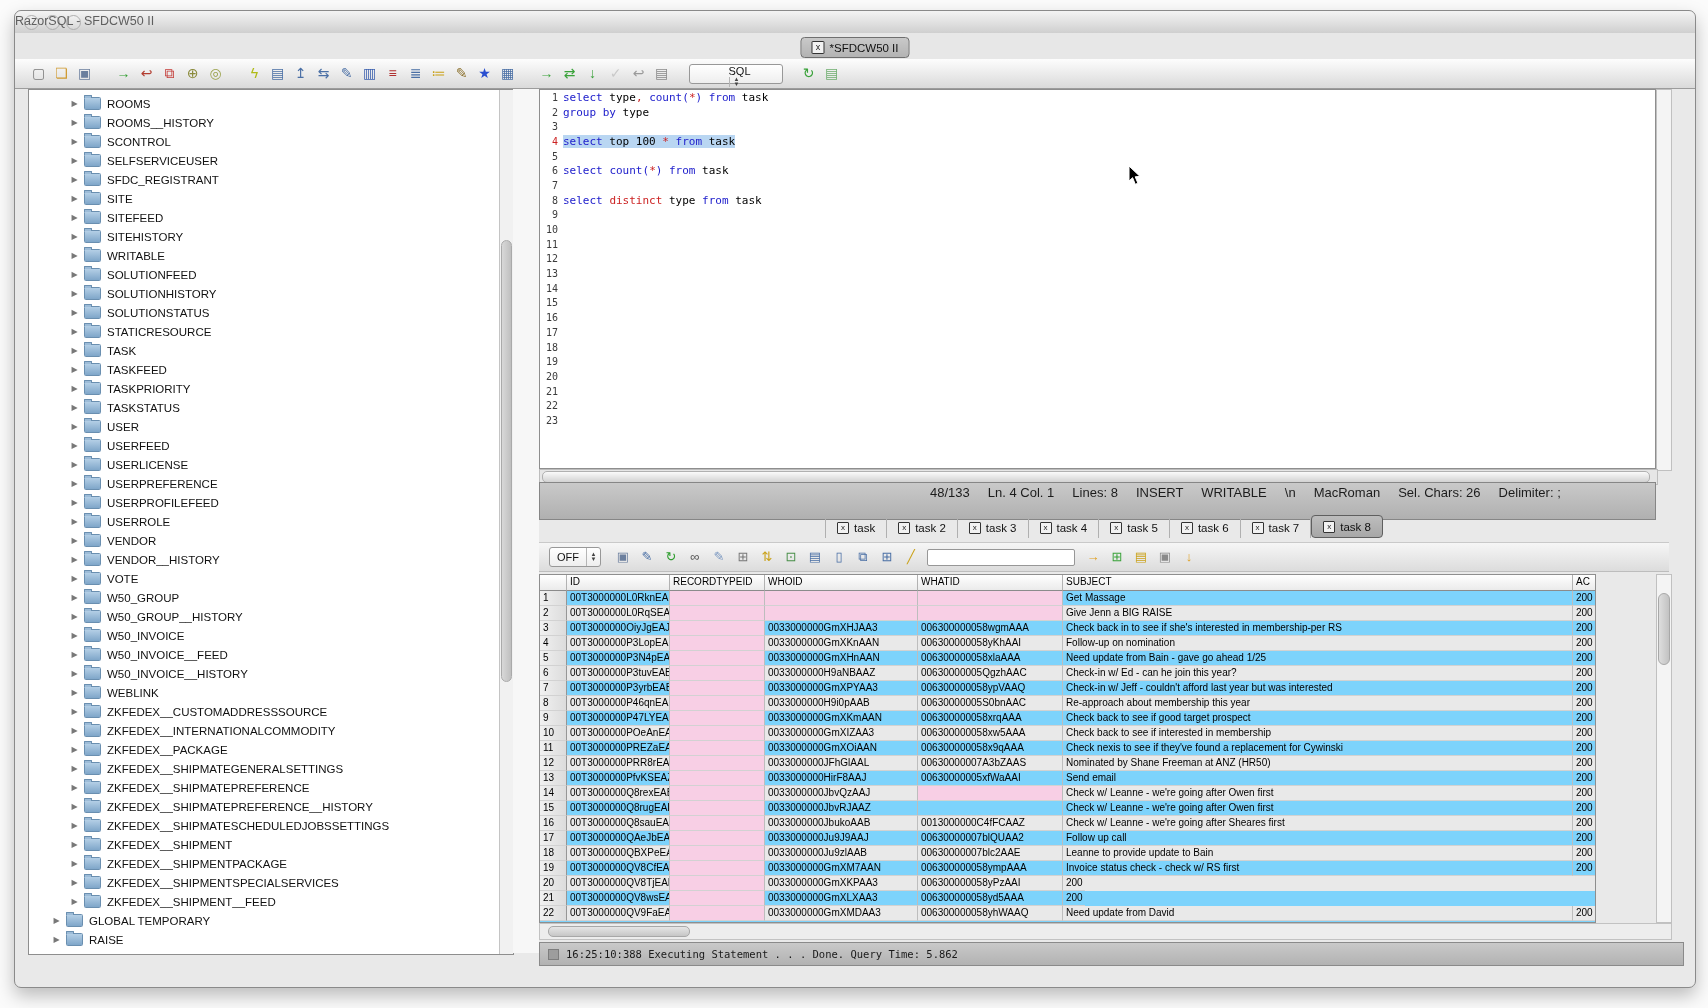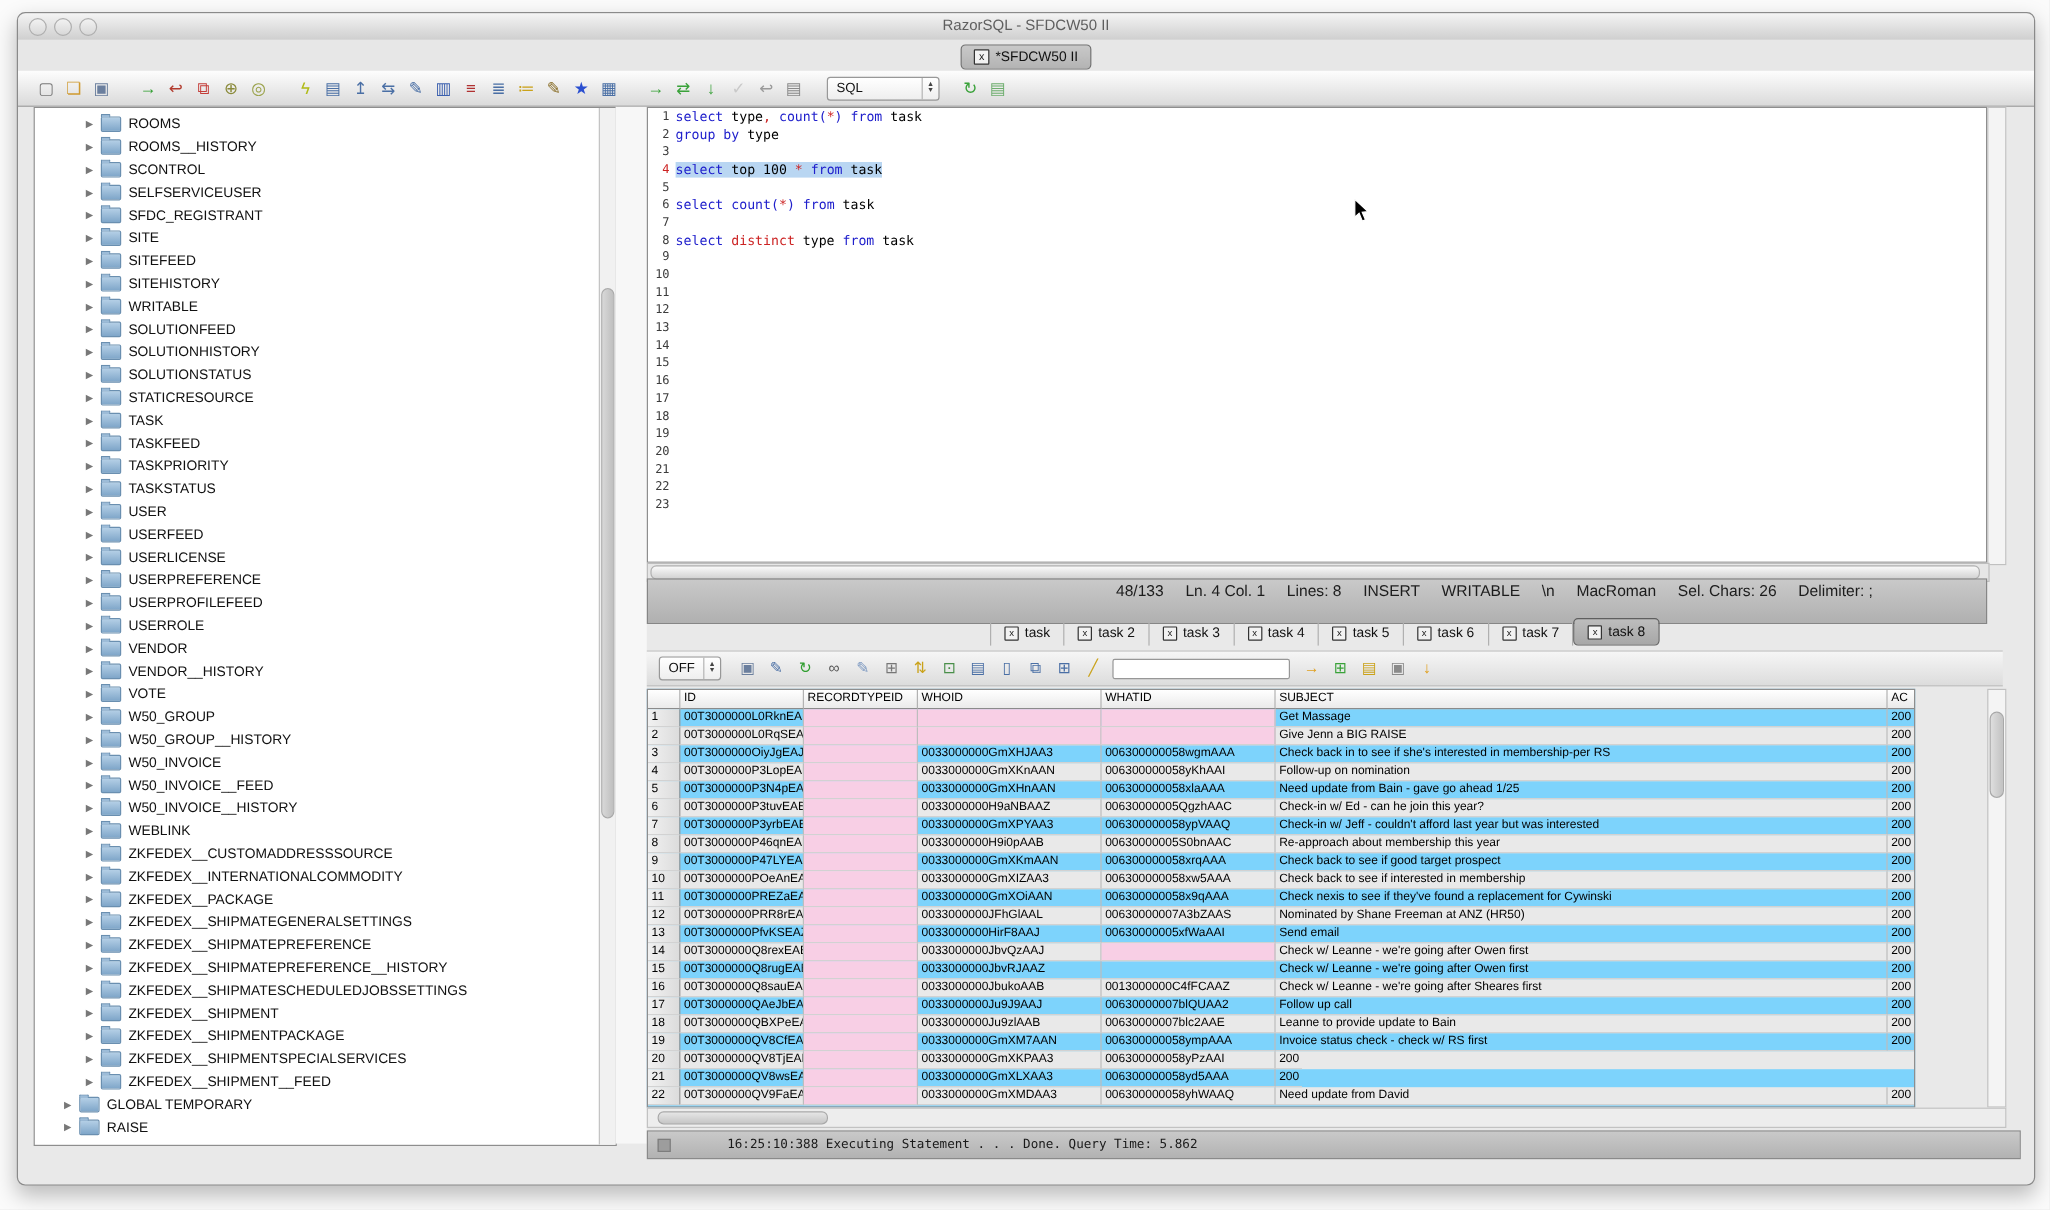--- a/index.html
+++ b/index.html
@@ -2,31 +2,31 @@
 <html><head>
 <meta charset="utf-8">
 <style>
   html,body{margin:0;padding:0;}
   body{width:1708px;height:1008px;background:#fbfbfb;font-family:"Liberation Sans",sans-serif;overflow:hidden;position:relative;}
   .window{position:absolute;left:14px;top:10px;width:1680px;height:976px;background:#e9e9e9;border:1px solid #8a8a8a;border-radius:7px;box-shadow:0 8px 18px rgba(0,0,0,.25);overflow:hidden;}
   
   .titlebar{position:absolute;left:0;top:0;right:0;height:22px;background:linear-gradient(#f4f4f4,#cfcfcf);border-bottom:1px solid #9e9e9e;border-radius:7px 7px 0 0;}
   .traffic{position:absolute;left:9px;top:4px;display:flex;gap:6px;}
   .tl{width:13px;height:13px;border-radius:50%;border:1px solid #aeaeae;background:linear-gradient(#f2f2f2,#d8d8d8);}
-  .wtitle{position:absolute;left:0;right:0;top:3px;text-align:center;font-size:12.5px;color:#5f5f5f;}
+  .wtitle{position:absolute;left:0;right:0;top:3px;font-size:12.5px;color:#5f5f5f;}
   
   .doctab-strip{position:absolute;left:0;top:22px;right:0;height:26px;background:#e7e7e7;}
   .doc-tab{position:absolute;left:50%;transform:translateX(-50%);top:4px;height:19px;padding:0 10px;background:linear-gradient(#c9c9c9,#b3b3b3);border:1px solid #6f6f6f;border-radius:4px;display:flex;align-items:center;font-size:11.5px;color:#111;}
   .closebox{display:inline-block;width:11px;height:11px;border:1px solid #333;background:#f2f2f2;color:#222;font-size:9px;line-height:10px;text-align:center;margin-right:5px;border-radius:1px;}
   
   .toolbar{position:absolute;left:0;top:48px;right:0;height:29px;background:linear-gradient(#fdfdfd,#dadada);border-bottom:1px solid #9c9c9c;display:flex;align-items:center;padding-left:12px;}
   .tb-group{display:flex;align-items:center;margin-right:16px;}
   .tbi{display:inline-block;width:21px;height:21px;text-align:center;font-size:14px;line-height:21px;margin:0 1px;cursor:default;}
   .mode-select,.limit-select{height:18px;background:linear-gradient(#ffffff,#eeeeee);border:1px solid #989898;border-radius:3px;display:flex;align-items:center;font-size:11px;color:#111;margin-right:14px;}
-  .mode-select{width:92px;}
+  .mode-select{width:92px;flex-direction:column;}
   .limit-select{width:50px;margin:0 10px 0 4px;}
   .sel-label{flex:1;padding-left:7px;}
   .sel-stepper{width:13px;height:100%;border-left:1px solid #b5b5b5;display:flex;flex-direction:column;align-items:center;justify-content:center;font-size:6px;color:#444;line-height:5px;}
   
   .tree-panel{position:absolute;left:13px;top:78px;width:484px;height:864px;background:#fff;border:1px solid #8e8e8e;overflow:hidden;}
   .tree{position:absolute;left:0;top:4px;right:13px;}
   .trow{height:19px;display:flex;align-items:center;font-size:11.5px;color:#111;white-space:nowrap;}
   .trow .arrow{color:#787878;font-size:8px;width:11px;text-align:center;margin-right:4px;}
   .lvl2{padding-left:40px;}
   .lvl1{padding-left:22px;}
@@ -73,21 +73,21 @@
   .c2{width:95px;flex:none;}
   .c3{width:153px;flex:none;}
   .c4{width:145px;flex:none;}
   .c5{width:510px;flex:none;}
   .c6{width:22px;flex:none;border-right:none;}
   .res-vscroll{position:absolute;left:1641px;top:563px;width:14px;height:347px;background:#f4f4f4;border:1px solid #c0c0c0;}
   .res-vthumb{position:absolute;left:1px;right:1px;top:18px;height:70px;background:linear-gradient(90deg,#dedede,#c2c2c2);border:1px solid #a8a8a8;border-radius:6px;}
   .res-hscroll{position:absolute;left:524px;top:912px;width:1131px;height:15px;background:#ededed;border:1px solid #c2c2c2;}
   .res-hthumb{position:absolute;left:8px;top:2px;width:140px;height:9px;background:linear-gradient(#e6e6e6,#c6c6c6);border:1px solid #a8a8a8;border-radius:5px;}
   
-  .bottom-status{position:absolute;left:524px;top:931px;width:1143px;height:22px;background:linear-gradient(#c9c9c9,#b2b2b2);border:1px solid #8a8a8a;display:flex;align-items:center;font-family:"DejaVu Sans Mono",monospace;font-size:10.5px;color:#1a1a1a;gap:40px;}
+  .bottom-status{position:absolute;left:524px;top:931px;width:1143px;height:22px;background:linear-gradient(#c9c9c9,#b2b2b2);border:1px solid #8a8a8a;display:flex;align-items:center;font-family:"DejaVu Sans Mono",monospace;font-size:10.5px;color:#1a1a1a;}
   .sq{width:9px;height:9px;background:#9d9d9d;border:1px solid #7d7d7d;margin:0 7px 0 8px;flex:none;}
   
   .cursor{position:absolute;left:1128px;top:165px;z-index:50;}
 </style>
 </head>
 <body>
 
 <div class="window">
 
   <div class="titlebar">

